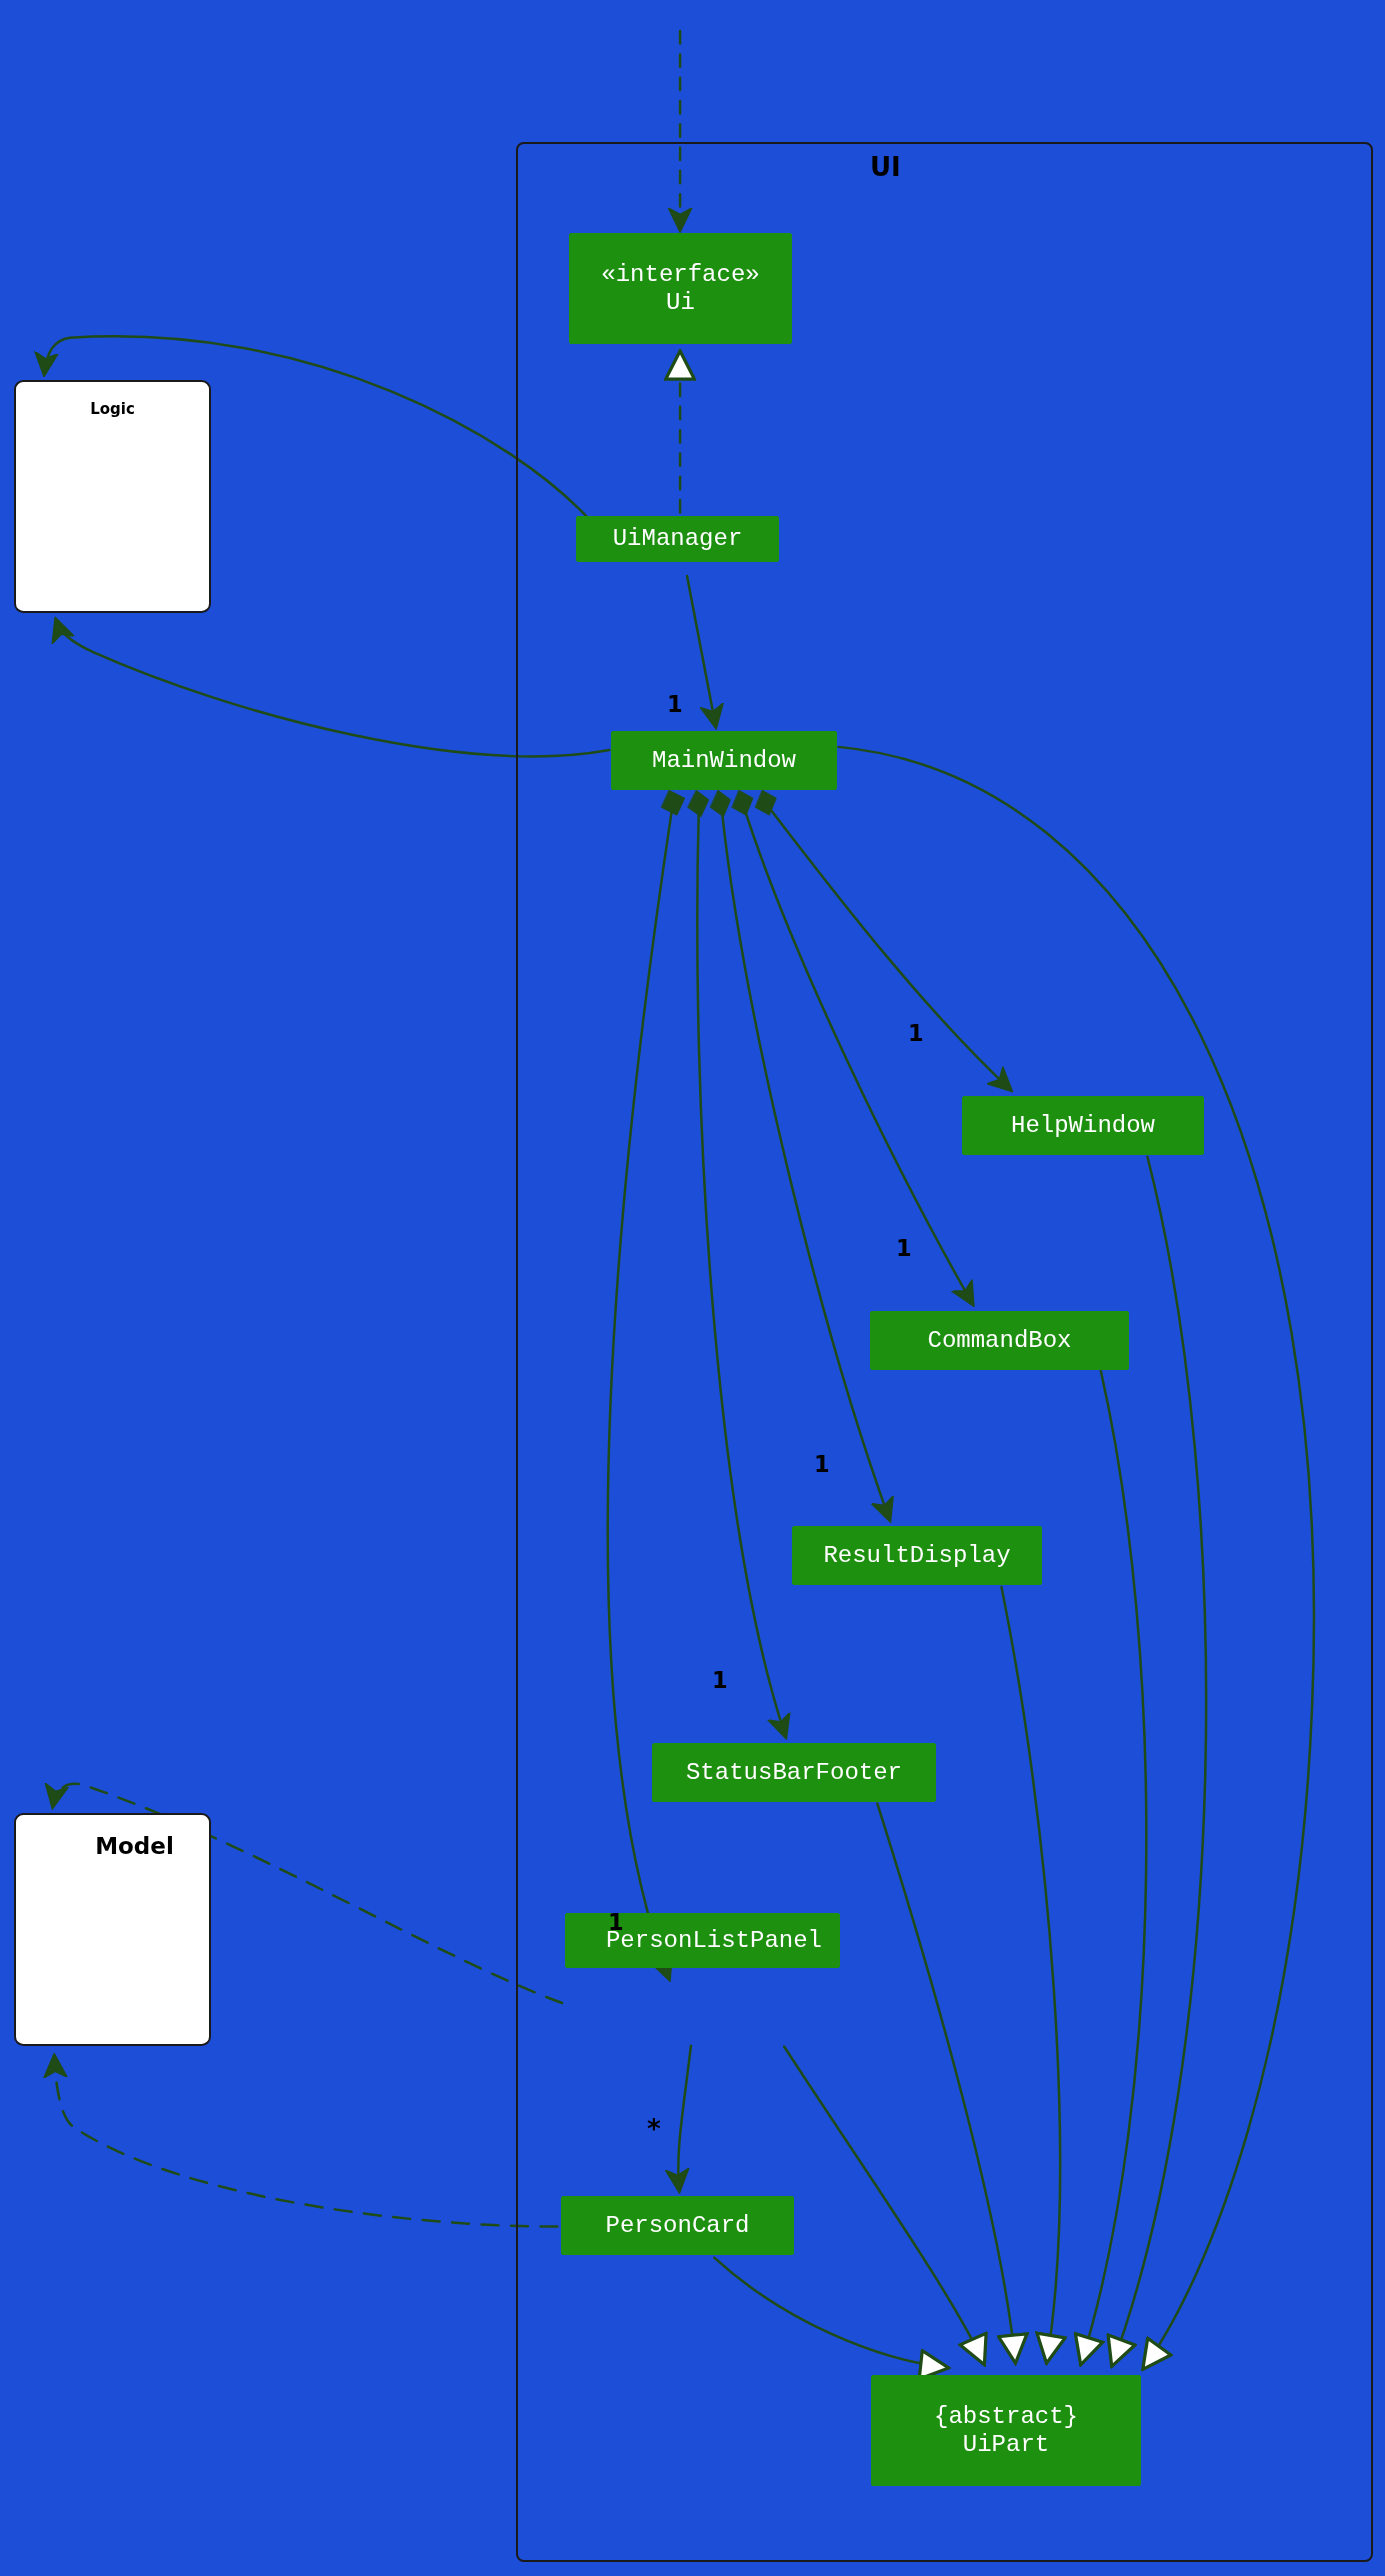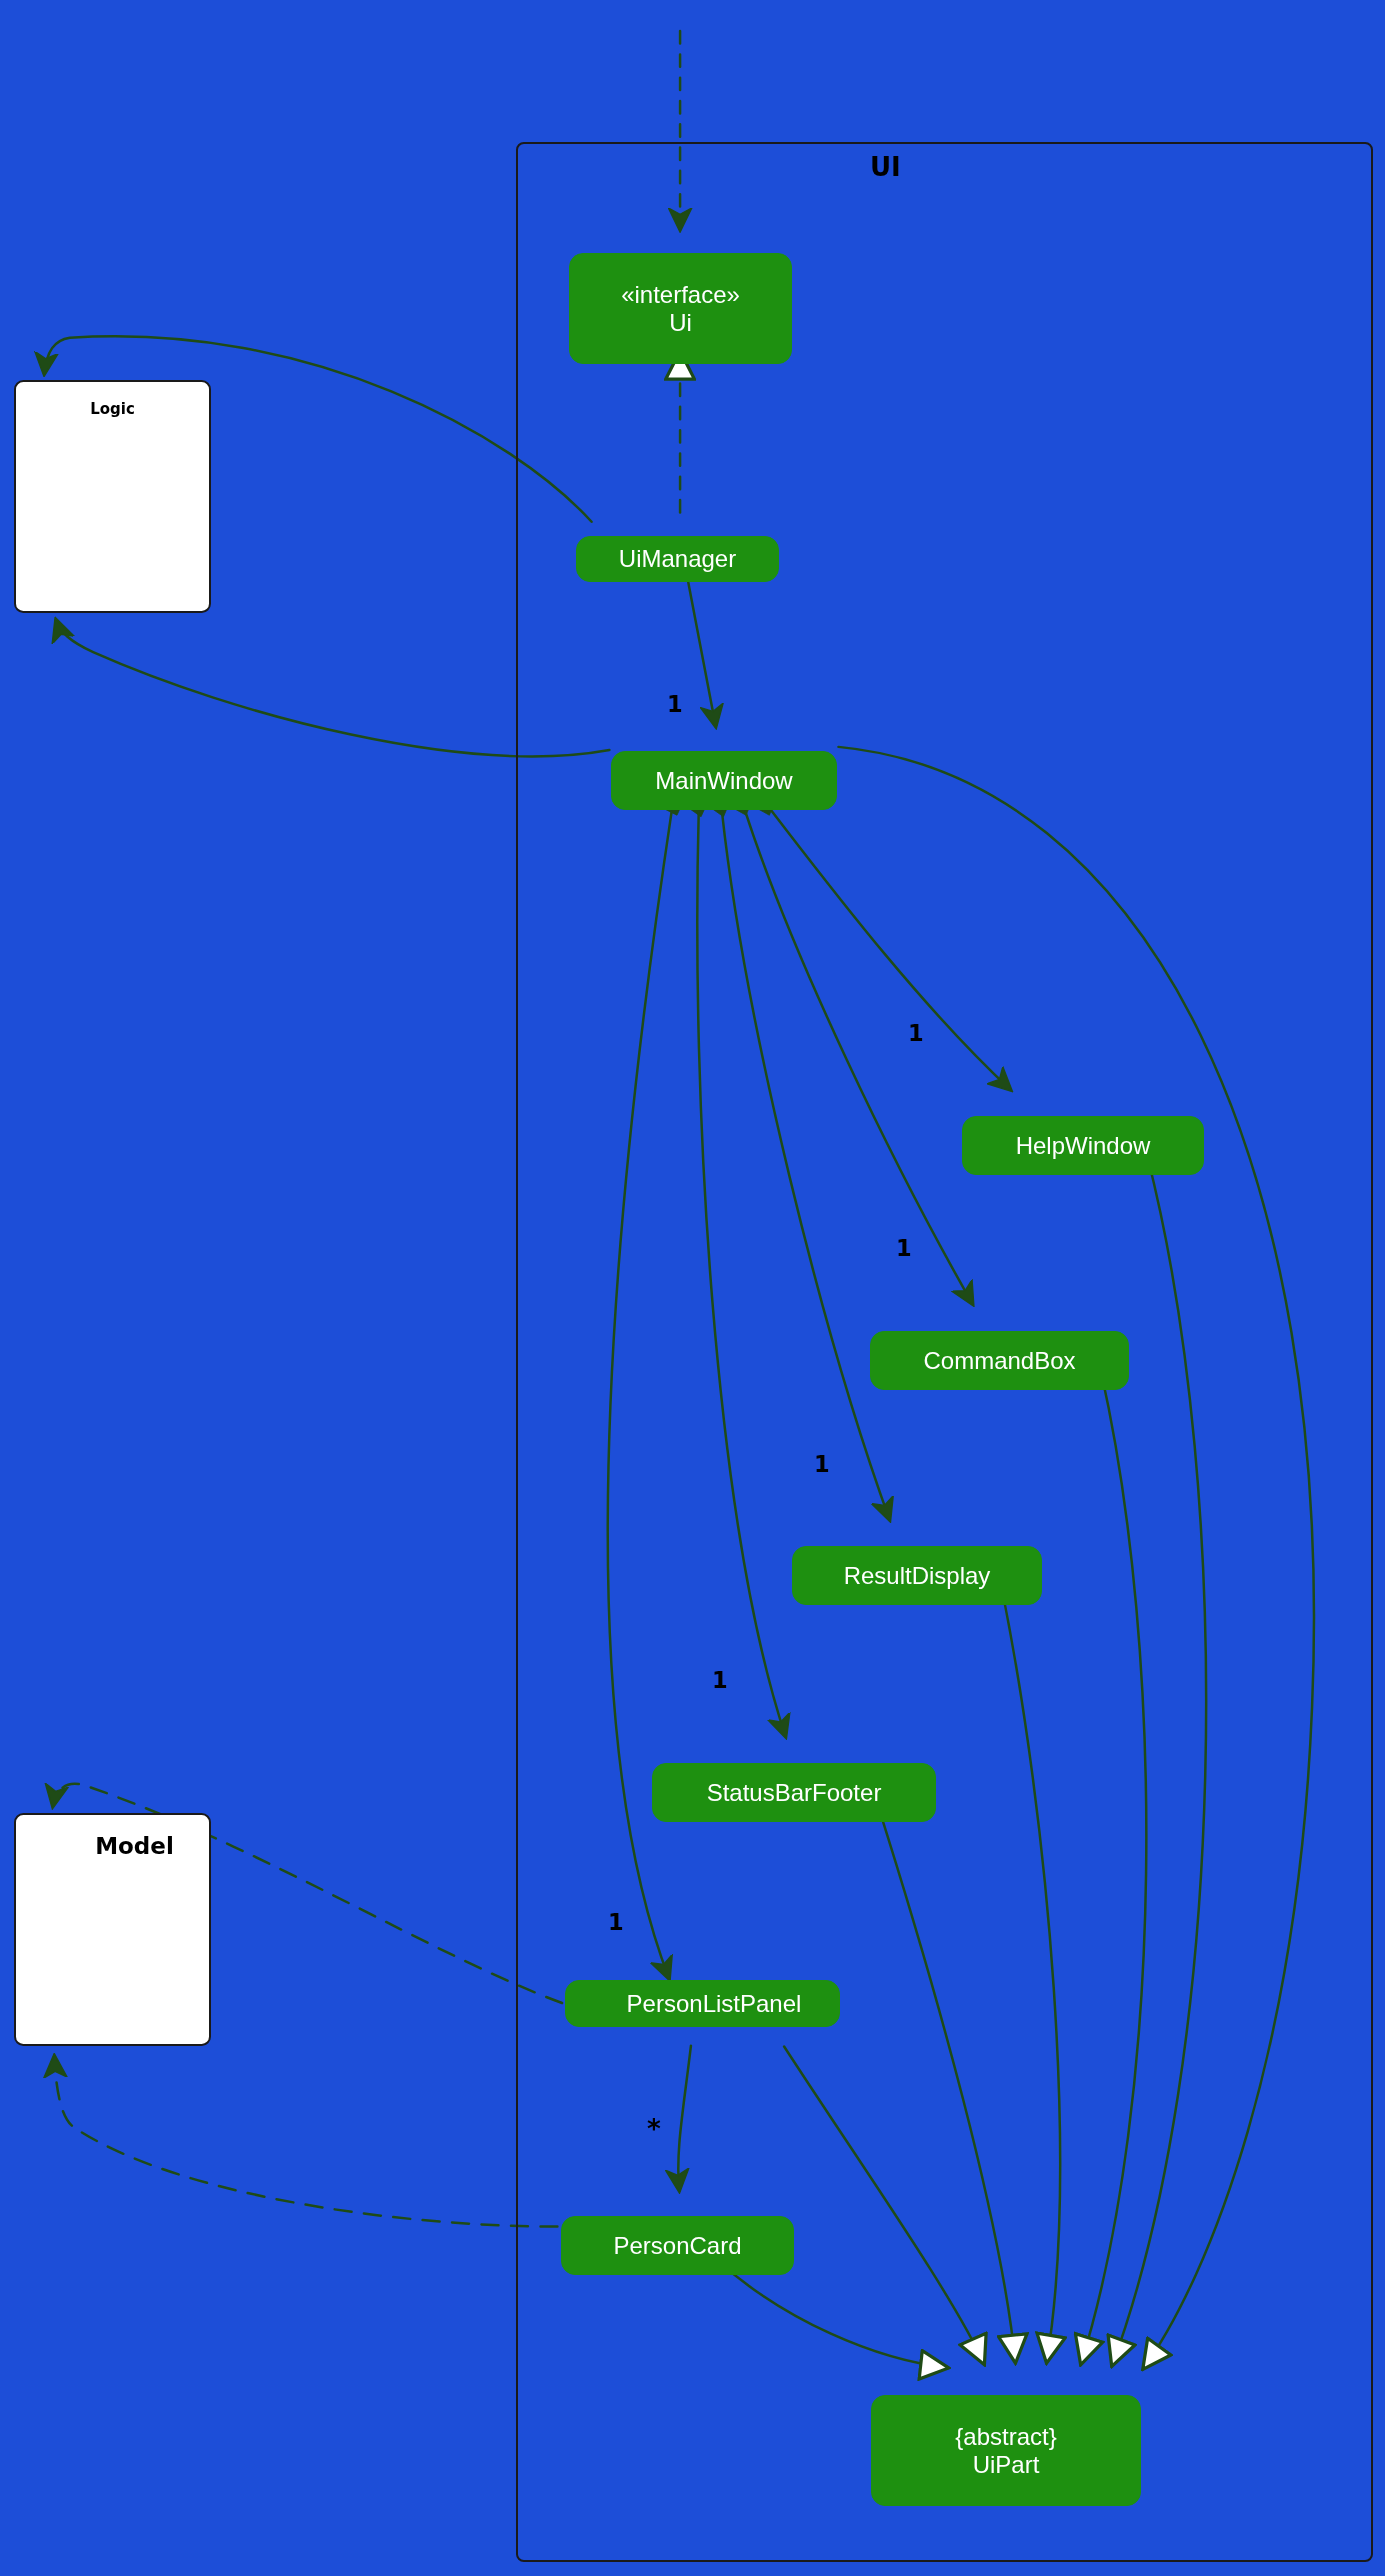--- a/index.html
+++ b/index.html
@@ -57,32 +57,31 @@
     color: #000000;
     font-size: 26px;
     font-family: "DejaVu Sans", sans-serif;
   }
   
   .cls {
     position: absolute;
     box-sizing: border-box;
     background: #1E9010;
     border: 0.8px solid #1E9010;
-    border-radius: 14px;
+    border-radius: 2px;
     color: #ffffff;
     display: flex;
     flex-direction: column;
     align-items: center;
     justify-content: center;
-    font-family: Liberation Sans, sans-serif;
+    font-family: Liberation Mono, monospace;
     font-size: 24px;
     line-height: 1.16;
     white-space: nowrap;
     letter-spacing: 0px;
-    margin-top: 20px;
   }
   .cls .line1, .cls .line2 { display: block; }
   
   .mult {
     position: absolute;
     font-weight: bold;
     color: #000000;
     font-size: 22.5px;
     font-family: "DejaVu Sans", sans-serif;
     line-height: 1;
@@ -185,21 +184,21 @@
   </div>
 
   <div class="cls" style="left:792px; top:1526px; width:250px; height:59px;">
     <span class="line1">ResultDisplay</span>
   </div>
 
   <div class="cls" style="left:652px; top:1743px; width:284px; height:59px;">
     <span class="line1">StatusBarFooter</span>
   </div>
 
-  <div class="cls" style="left:565px; top:1960px; width:275px; height:47px;padding-left:23px;">
+  <div class="cls" style="left:565px; top:1913px; width:275px; height:55px;padding-left:23px;">
     <span class="line1">PersonListPanel</span>
   </div>
 
   <div class="cls" style="left:561px; top:2196px; width:233px; height:59px;">
     <span class="line1">PersonCard</span>
   </div>
 
   <div class="cls" style="left:871px; top:2375px; width:270px; height:111px;">
     <span class="line1">{abstract}</span>
     <span class="line2">UiPart</span>

